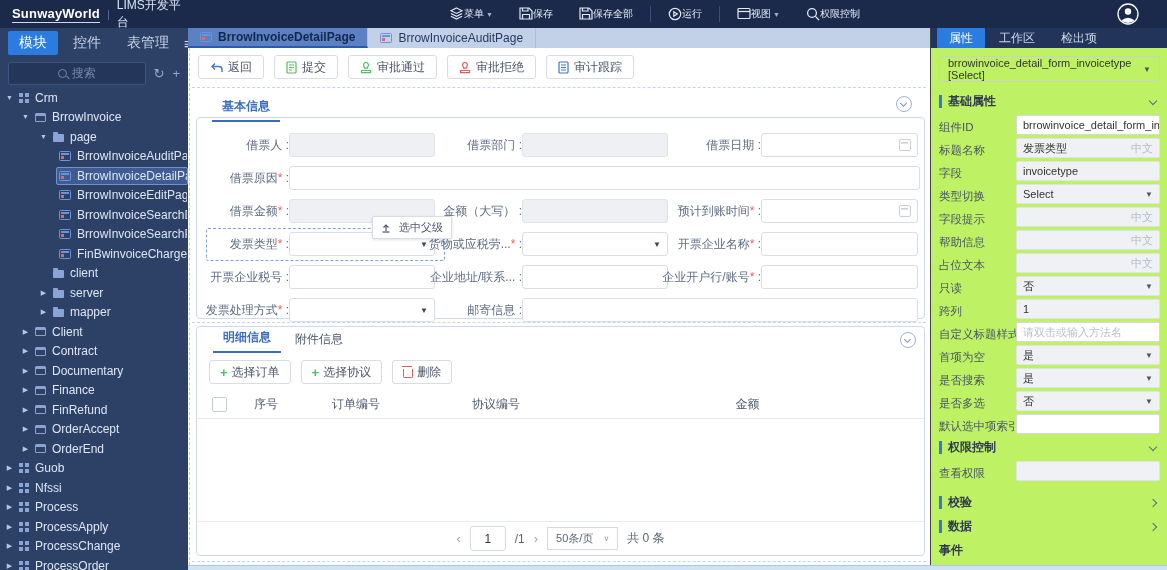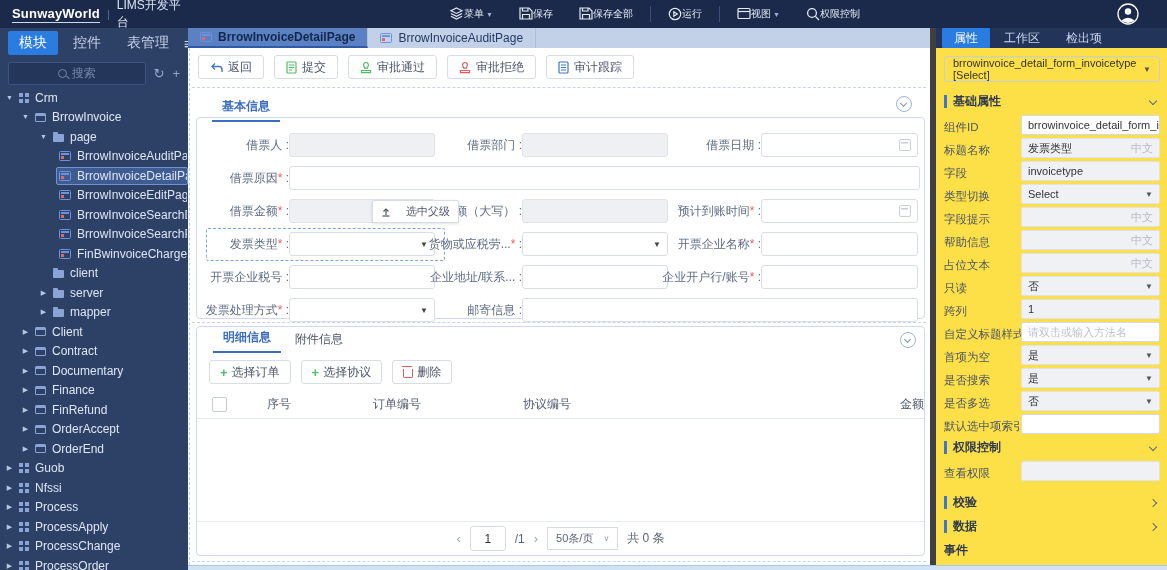--- a/index.html
+++ b/index.html
@@ -88,56 +88,56 @@
   .fi.dis{background:#eef0f4;border-color:#e0e3ea}
   .fi.sel::after{content:"▼";font-size:8px;color:#444;margin-left:auto}
   .fi.date::after{content:"";width:10px;height:10px;margin-left:auto;border:1px solid #c9ced8;border-radius:2px;
       background:linear-gradient(#c9ced8,#c9ced8) 1px 2px/7px 1.5px no-repeat}
   .c1 .fl{width:93px}.c2 .fl{width:108px}.c3 .fl{width:108px}
   .c1{left:8px}.c2{left:226px}.c3{left:465px}
   .c1 .fi{width:146px}.c2 .fi{width:146px}.c3 .fi{width:157px}
   .cw{left:8px}.cw .fl{width:93px}.cw .fi{width:631px}
   .cw2{left:226px}.cw2 .fl{width:108px}.cw2 .fi{width:396px}
   .selbox{position:absolute;left:18px;top:200px;width:237px;height:31px;border:1px dashed #7fa3e0;border-radius:2px;pointer-events:none}
-  .ptip{position:absolute;left:184px;top:172px;height:21px;background:#fff;border:1px solid #d9dce3;border-radius:2px;
-        box-shadow:0 1px 3px rgba(40,60,100,.15);display:flex;align-items:center;gap:15px;padding:0 8px;
+  .ptip{position:absolute;left:184px;top:188px;height:21px;background:#fff;border:1px solid #d9dce3;border-radius:2px;
+        box-shadow:0 1px 3px rgba(40,60,100,.15);display:flex;align-items:center;gap:8px;padding:0 8px;
         font-size:11px;color:#4a5468;cursor:pointer}
   
   .detail{position:absolute;left:8px;top:298px;width:729px;height:230px;border:1px solid #ccd9ee;border-radius:4px;
           box-sizing:border-box;background:#fff}
   .dtabs{position:relative;height:26px;display:flex;align-items:flex-end;padding-left:16px;gap:4px}
   .dtab{padding:4px 10px 5px;font-size:12px;color:#4d5668;cursor:pointer}
   .dtab.active{color:#3a6cc0;font-weight:bold;border-bottom:2px solid #3a6cc0}
   .detail-collapse{right:8px;top:5px}
   .dbtns{display:flex;gap:10px;padding:7px 0 7px 12px}
   .dbtn{height:24px;display:flex;align-items:center;gap:4px;padding:0 10px;background:#fff;
         border:1px solid #d8dce4;border-radius:3px;font-size:12px;color:#4a5468;cursor:pointer}
   .plus{color:#4fbe62;font-size:13px;font-weight:bold;line-height:1}
   .i-trash{width:8px;height:8px;border:1px solid #e25b5b;border-top:none;border-radius:0 0 2px 2px;position:relative;margin-top:2px}
   .i-trash::before{content:"";position:absolute;left:-2px;top:-3px;width:10px;height:1.5px;background:#e25b5b}
   .thead{display:flex;align-items:center;height:27px;border-bottom:1px solid #e4e8ef;color:#515a6e;font-size:12px}
-  .th{flex:none;text-align:right}
+  .th{flex:none;text-align:center}
   .cbcell{width:44px;display:flex;justify-content:center}
   .checkbox{width:13px;height:13px;border:1px solid #c6ccd8;border-radius:2px;background:#fff;cursor:pointer}
   .th.c-no{width:50px}.th.c-order{width:130px}.th.c-agree{width:150px}.th.c-amt{flex:1}
   .empty{display:flex;flex-direction:column;align-items:center;margin-top:14px;gap:4px}
   .empty .txt{color:#9aa3b2;font-size:12px}
   .pager{position:absolute;left:0;right:0;bottom:0;height:33px;border-top:1px solid #e8ecf2;
          display:flex;align-items:center;justify-content:center;gap:9px;color:#5a6575}
   .parrow{color:#9aa6b8;font-size:13px;cursor:pointer}
   .pgbox{width:30px;height:21px;border:1px solid #d5dae3;border-radius:3px;text-align:center;font-size:12px;color:#333;
          font-family:"Liberation Sans",sans-serif}
   .psize{height:21px;border:1px solid #d5dae3;border-radius:0;display:flex;align-items:center;gap:10px;
          padding:0 8px;font-size:12px;color:#5a6575;cursor:pointer}
   .psize .v{font-size:11px}
   .psize .caret{font-size:8px;color:#98a2b4}
   .bottom-strip{position:absolute;left:188px;right:0;bottom:0;height:4px;background:#cfe3f5;border-top:1px solid #a9c9ec}
 
   
-  .inspector{position:absolute;left:930px;top:28px;right:0;bottom:0;background:#fde047;border-left:6px solid #404040;box-sizing:border-box}
+  .inspector{position:absolute;left:930px;top:28px;right:0;bottom:0;background:#bef264;border-left:1px solid #404040;box-sizing:border-box}
   .insp-strip{position:absolute;left:0;right:0;top:0;height:20px;background:#22345a;display:flex;align-items:center;padding-left:6px;gap:2px}
   .itab{padding:2px 12px;font-size:12px;color:#ccd7ec;cursor:pointer;border-radius:1px;height:16px;display:flex;align-items:center}
   .itab.active{background:#2b7ce0;color:#fff}
   .insp-body{position:absolute;left:0;right:0;top:20px;bottom:4px;padding:8px 7px 0 8px;overflow:hidden;box-sizing:border-box}
   .selector{height:24px;border:1px solid #c8cfdb;border-radius:3px;display:flex;align-items:center;
             padding:0 8px;font-size:11px;color:#333;cursor:pointer;margin-bottom:9px}
   .selector .caret{margin-left:auto;font-size:8px;color:#555}
   .sec{display:flex;align-items:center;height:21px;margin:2px 0 3px;cursor:pointer}
   .sec .bar{width:3px;height:13px;background:#3a77d2;margin-right:6px;flex:none}
   .sec .tt{font-size:12px;color:#2f3a4e;font-weight:bold}

